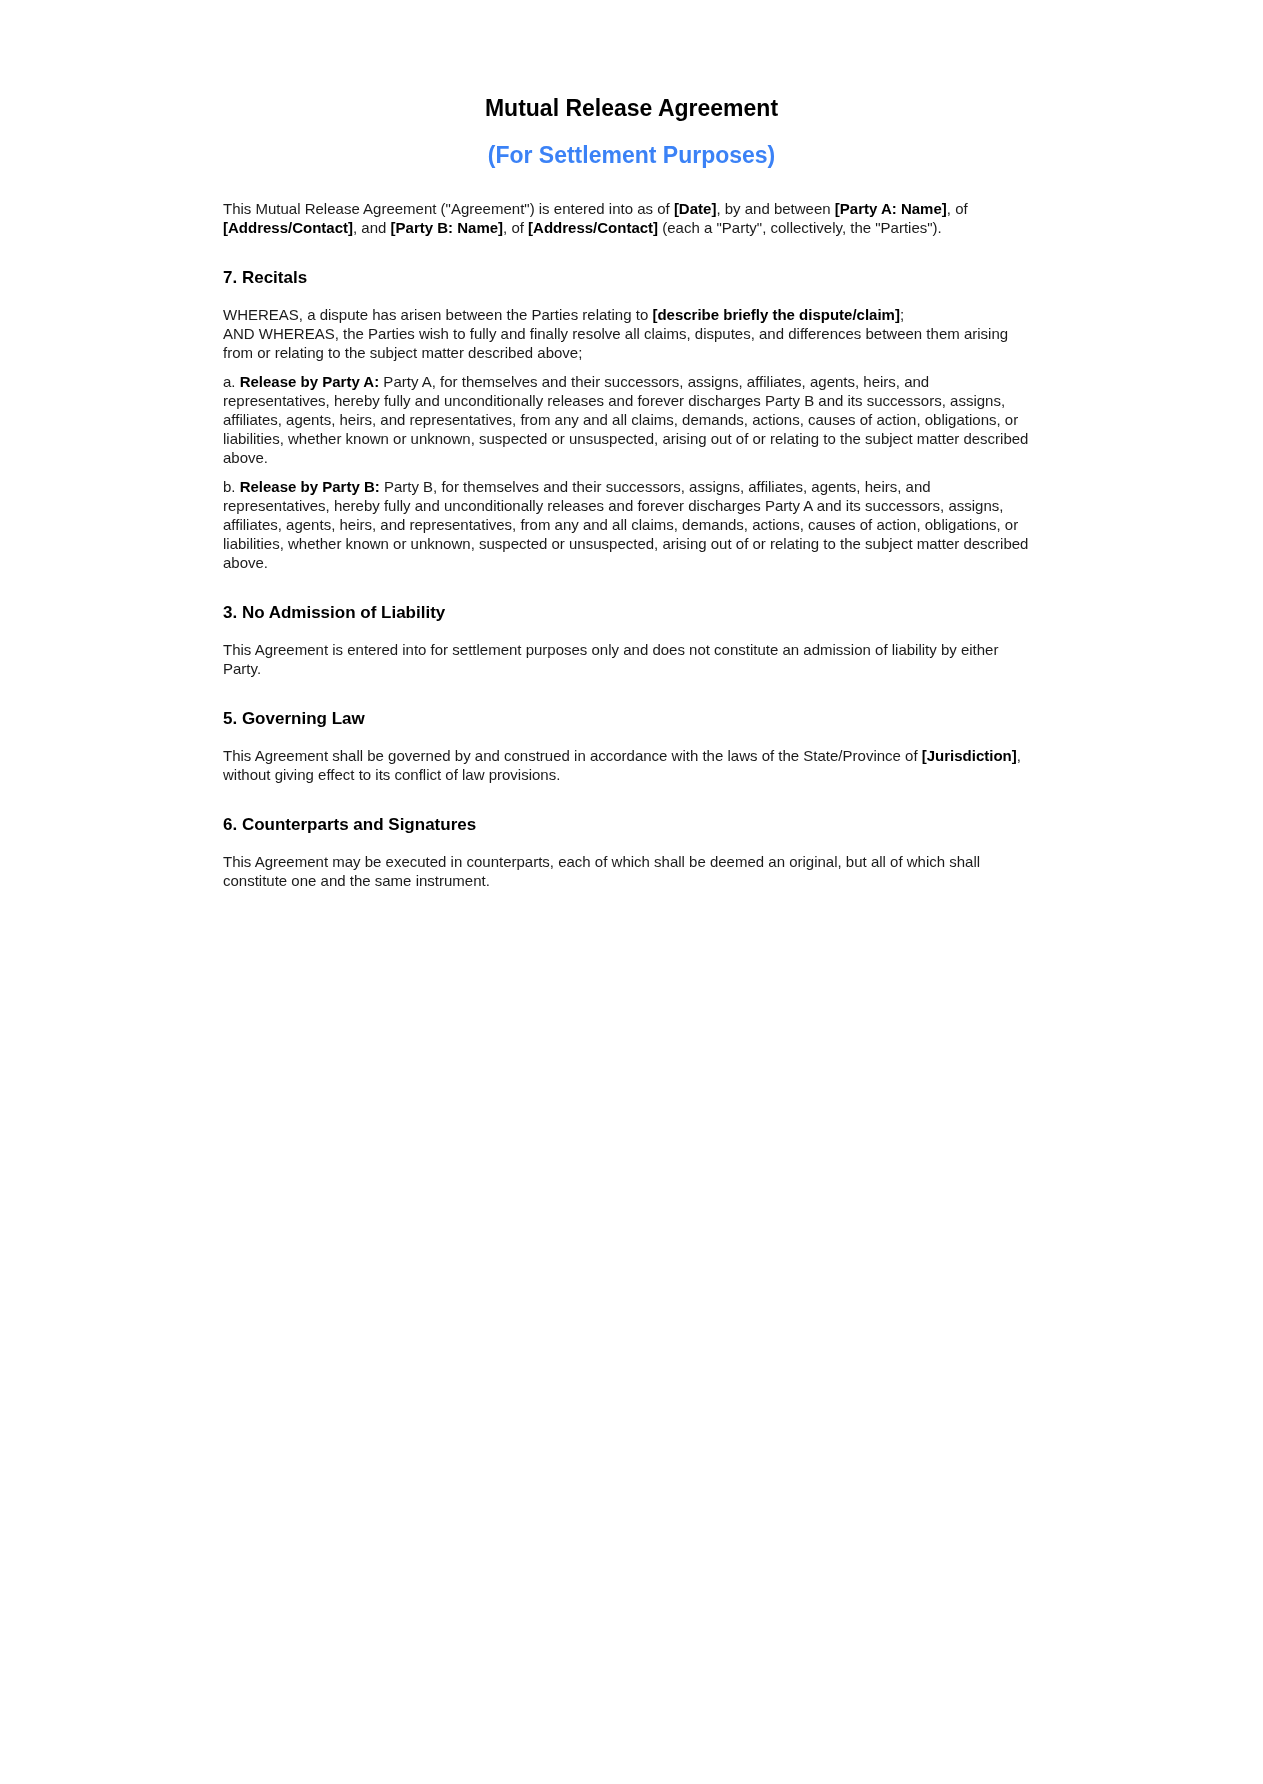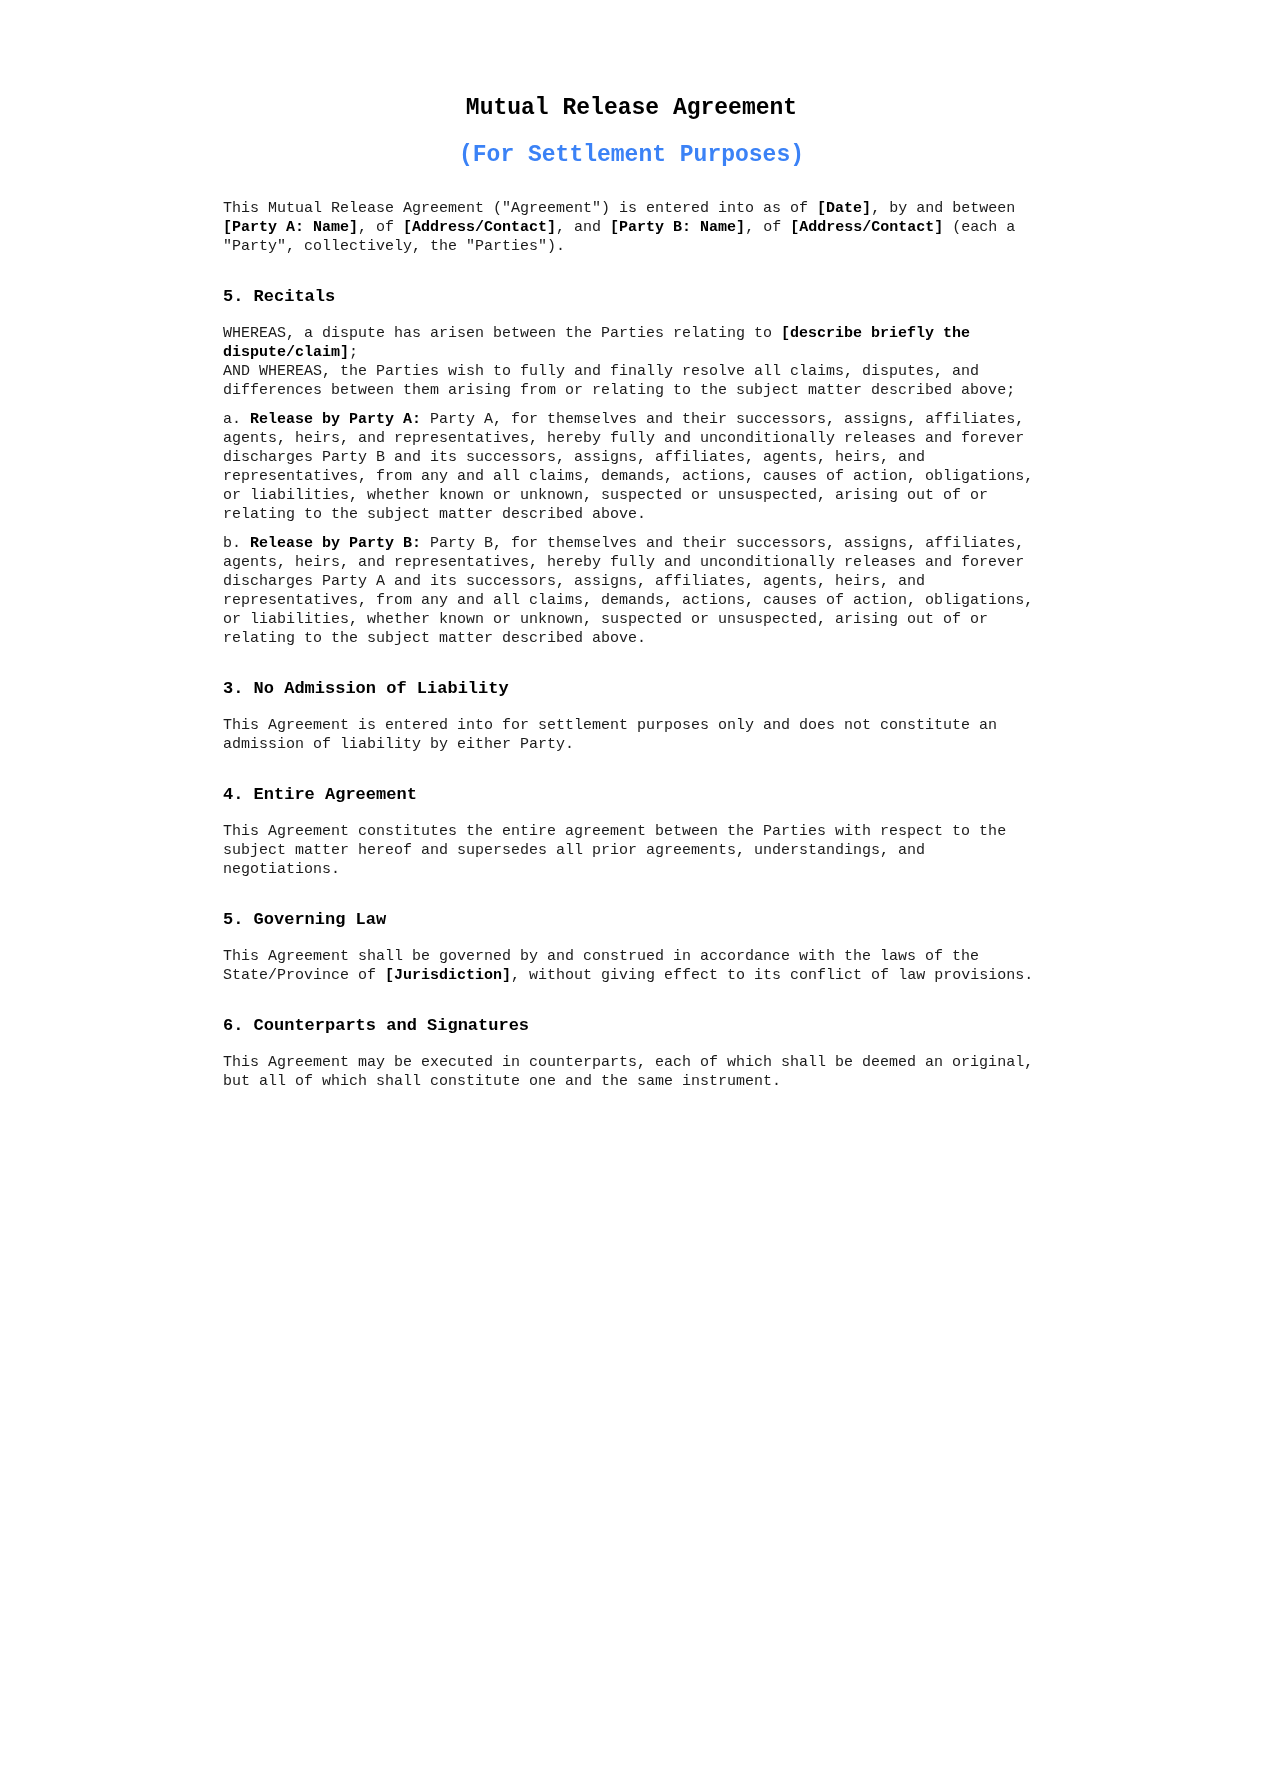--- a/index.html
+++ b/index.html
@@ -7,21 +7,21 @@
     padding: 0;
     background: #ffffff;
   }
   .page {
     width: 1009px;
     min-height: 1784px;
     box-sizing: border-box;
     margin: 0 auto;
     background: #ffffff;
     padding: 96px 96px 40px 96px;
-    font-family: Liberation Mono, monospace;
+    font-family: Liberation Sans, sans-serif;
     color: #1b1b1b;
   }
   .doc-title {
     font-size: 23px;
     font-weight: 700;
     color: #000000;
     text-align: center;
     margin: 0 0 22px 0;
     line-height: 1.1;
   }
@@ -59,38 +59,34 @@
 
 <div class="page">
 
   <h1 class="doc-title">Mutual Release Agreement</h1>
 
   <h1 class="doc-subtitle">(For Settlement Purposes)</h1>
 
   <p class="body-text"><span>This Mutual Release Agreement ("Agreement") is entered into as of </span><strong>[Date]</strong><span>, by and between </span><strong>[Party A: Name]</strong><span>, of </span><strong>[Address/Contact]</strong><span>, and </span><strong>[Party B: Name]</strong><span>, of </span><strong>[Address/Contact]</strong><span> (each a "Party", collectively, the "Parties").</span></p>
 
   <section>
-    <h2 class="section-heading">5. Recitals</h2>
+    <h2 class="section-heading">7. Recitals</h2>
     <p class="body-text"><span>WHEREAS, a dispute has arisen between the Parties relating to </span><strong>[describe briefly the dispute/claim]</strong><span>;</span><br><span>AND WHEREAS, the Parties wish to fully and finally resolve all claims, disputes, and differences between them arising from or relating to the subject matter described above;</span></p>
   </section>
 
   <section>
     <p class="body-text"><span>a. </span><strong>Release by Party A:</strong><span> Party A, for themselves and their successors, assigns, affiliates, agents, heirs, and representatives, hereby fully and unconditionally releases and forever discharges Party B and its successors, assigns, affiliates, agents, heirs, and representatives, from any and all claims, demands, actions, causes of action, obligations, or liabilities, whether known or unknown, suspected or unsuspected, arising out of or relating to the subject matter described above.</span></p>
     <p class="body-text"><span>b. </span><strong>Release by Party B:</strong><span> Party B, for themselves and their successors, assigns, affiliates, agents, heirs, and representatives, hereby fully and unconditionally releases and forever discharges Party A and its successors, assigns, affiliates, agents, heirs, and representatives, from any and all claims, demands, actions, causes of action, obligations, or liabilities, whether known or unknown, suspected or unsuspected, arising out of or relating to the subject matter described above.</span></p>
   </section>
 
   <section>
     <h2 class="section-heading">3. No Admission of Liability</h2>
     <p class="body-text"><span>This Agreement is entered into for settlement purposes only and does not constitute an admission of liability by either Party.</span></p>
   </section>
 
-  <section>
-    <h2 class="section-heading">4. Entire Agreement</h2>
-    <p class="body-text"><span>This Agreement constitutes the entire agreement between the Parties with respect to the subject matter hereof and supersedes all prior agreements, understandings, and negotiations.</span></p>
-  </section>
 
   <section>
     <h2 class="section-heading">5. Governing Law</h2>
     <p class="body-text"><span>This Agreement shall be governed by and construed in accordance with the laws of the State/Province of </span><strong>[Jurisdiction]</strong><span>, without giving effect to its conflict of law provisions.</span></p>
   </section>
 
   <section>
     <h2 class="section-heading">6. Counterparts and Signatures</h2>
     <p class="body-text"><span>This Agreement may be executed in counterparts, each of which shall be deemed an original, but all of which shall constitute one and the same instrument.</span></p>
   </section>

